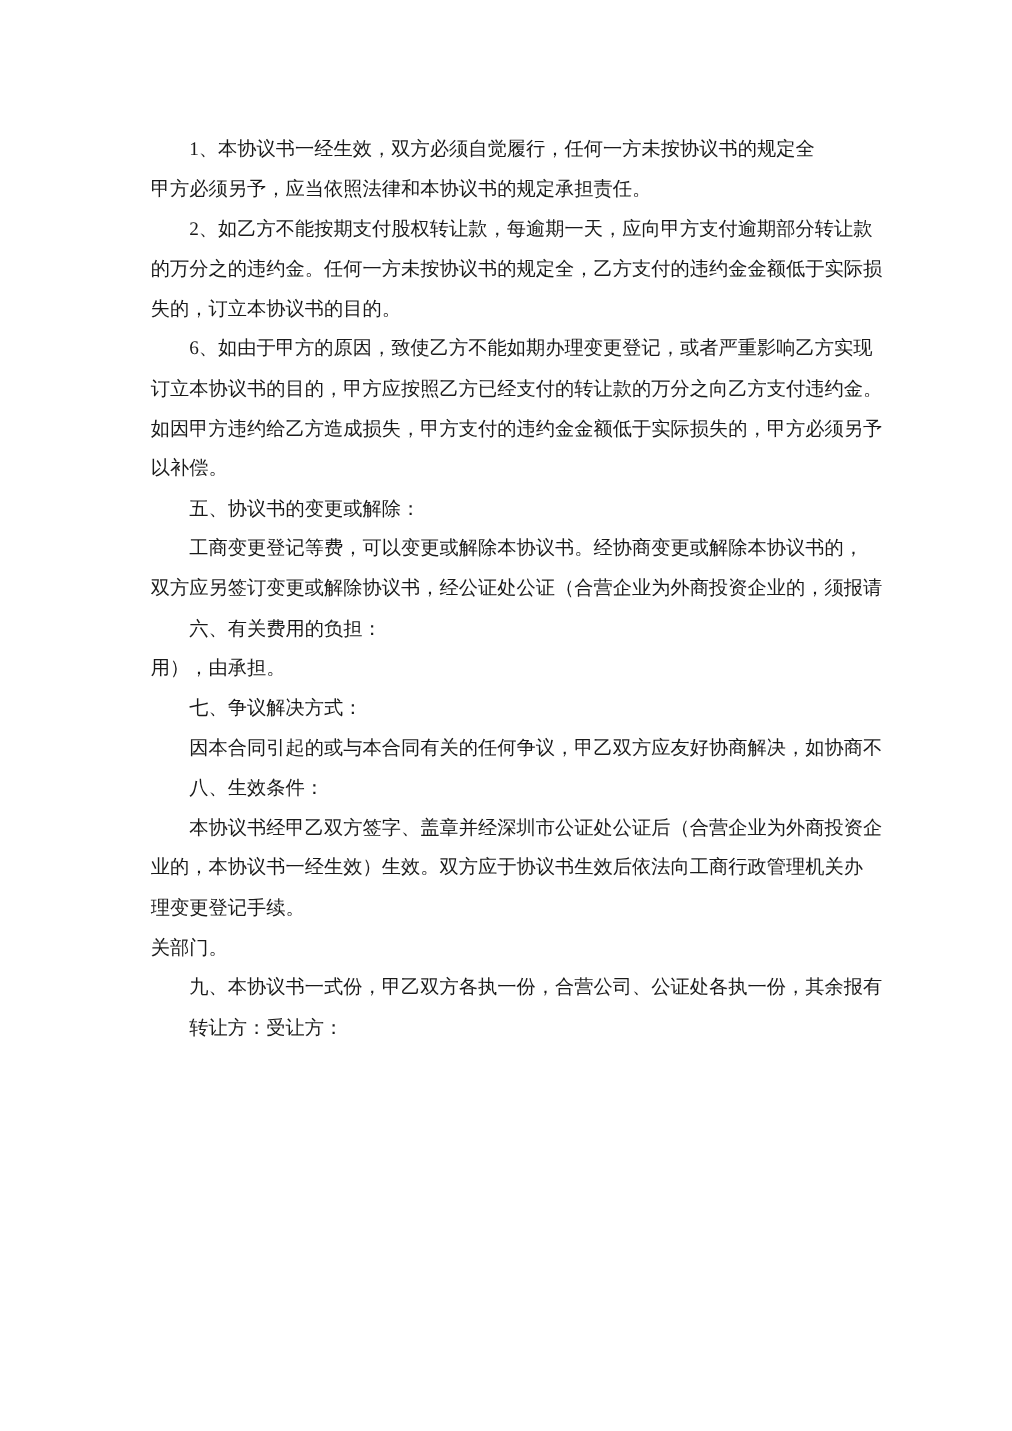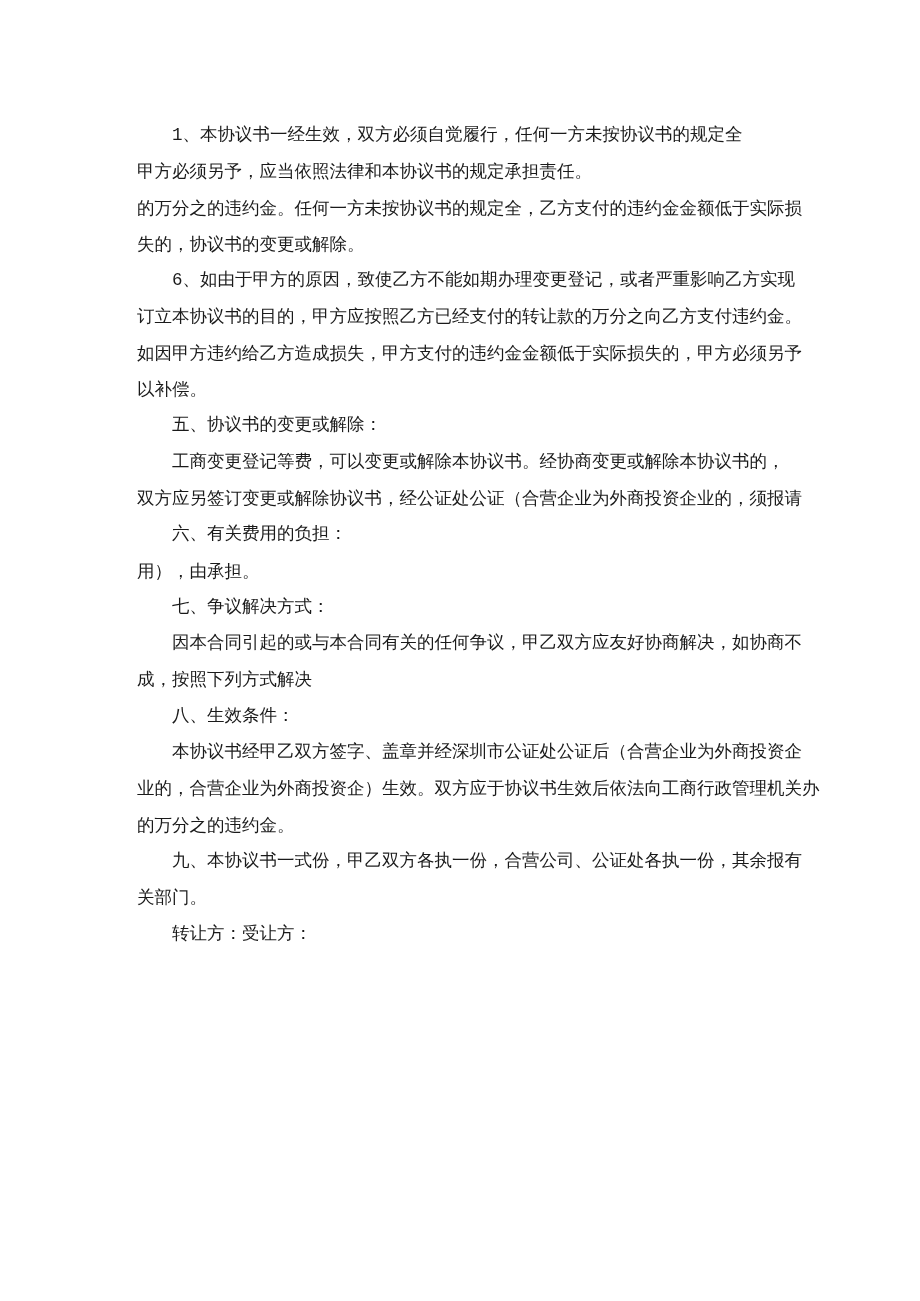--- a/index.html
+++ b/index.html
@@ -27,36 +27,36 @@
     margin: 0;
     padding: 0;
   }
   .ln {
     display: block;
     white-space: nowrap;
     letter-spacing: 0;
   }
   .ln.first {
     text-indent: 2em;
-    font-family: Liberation Mono, monospace;
   }
 </style>
 </head>
 <body style="background: rgb(255, 255, 255);">
 
 <div class="doc" style="color: rgb(26, 26, 26);">
 
   <p class="para">
     <span class="ln first">1、本协议书一经生效，双方必须自觉履行，任何一方未按协议书的规定全</span>
     <span class="ln">甲方必须另予，应当依照法律和本协议书的规定承担责任。</span>
   </p>
 
   <p class="para">
+    <span class="ln first">2、如乙方不能按期支付股权转让款，每逾期一天，应向甲方支付逾期部分转让款</span>
     <span class="ln">的万分之的违约金。任何一方未按协议书的规定全，乙方支付的违约金金额低于实际损</span>
-    <span class="ln">失的，协议书的变更或解除。</span>
+    <span class="ln">失的，订立本协议书的目的。</span>
   </p>
 
   <p class="para">
     <span class="ln first">6、如由于甲方的原因，致使乙方不能如期办理变更登记，或者严重影响乙方实现</span>
     <span class="ln">订立本协议书的目的，甲方应按照乙方已经支付的转让款的万分之向乙方支付违约金。</span>
     <span class="ln">如因甲方违约给乙方造成损失，甲方支付的违约金金额低于实际损失的，甲方必须另予</span>
     <span class="ln">以补偿。</span>
   </p>
 
   <p class="para">
@@ -75,36 +75,35 @@
   <p class="para">
     <span class="ln">用），由承担。</span>
   </p>
 
   <p class="para">
     <span class="ln first">七、争议解决方式：</span>
   </p>
 
   <p class="para">
     <span class="ln first">因本合同引起的或与本合同有关的任何争议，甲乙双方应友好协商解决，如协商不</span>
-    <span class="ln">成，按照下列方式解决</span>
   </p>
 
   <p class="para">
     <span class="ln first">八、生效条件：</span>
   </p>
 
   <p class="para">
     <span class="ln first">本协议书经甲乙双方签字、盖章并经深圳市公证处公证后（合营企业为外商投资企</span>
-    <span class="ln">业的，合营企业为外商投资企）生效。双方应于协议书生效后依法向工商行政管理机关办</span>
-    <span class="ln">的万分之的违约金。</span>
+    <span class="ln">业的，本协议书一经生效）生效。双方应于协议书生效后依法向工商行政管理机关办</span>
+    <span class="ln">理变更登记手续。</span>
   </p>
 
   <p class="para">
+    <span class="ln">关部门。</span>
     <span class="ln first">九、本协议书一式份，甲乙双方各执一份，合营公司、公证处各执一份，其余报有</span>
-    <span class="ln">关部门。</span>
   </p>
 
   <p class="para">
     <span class="ln first">转让方：受让方：</span>
   </p>
 
 
 </div>
 
 </body></html>

